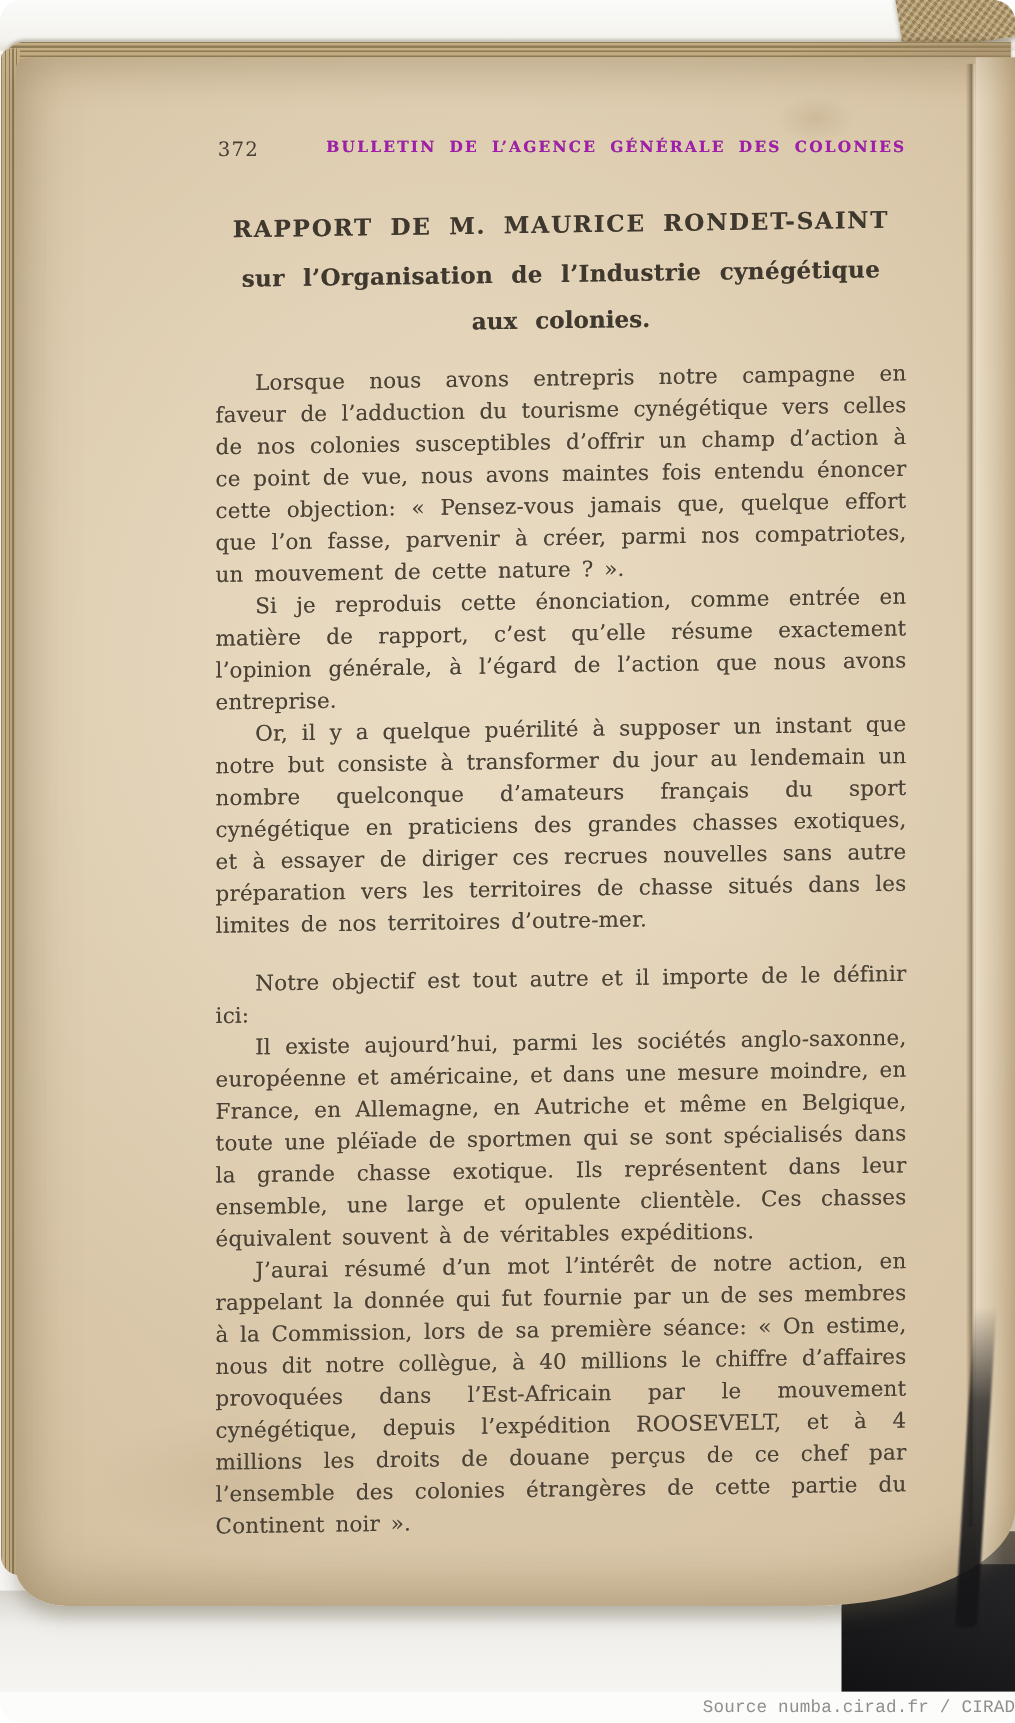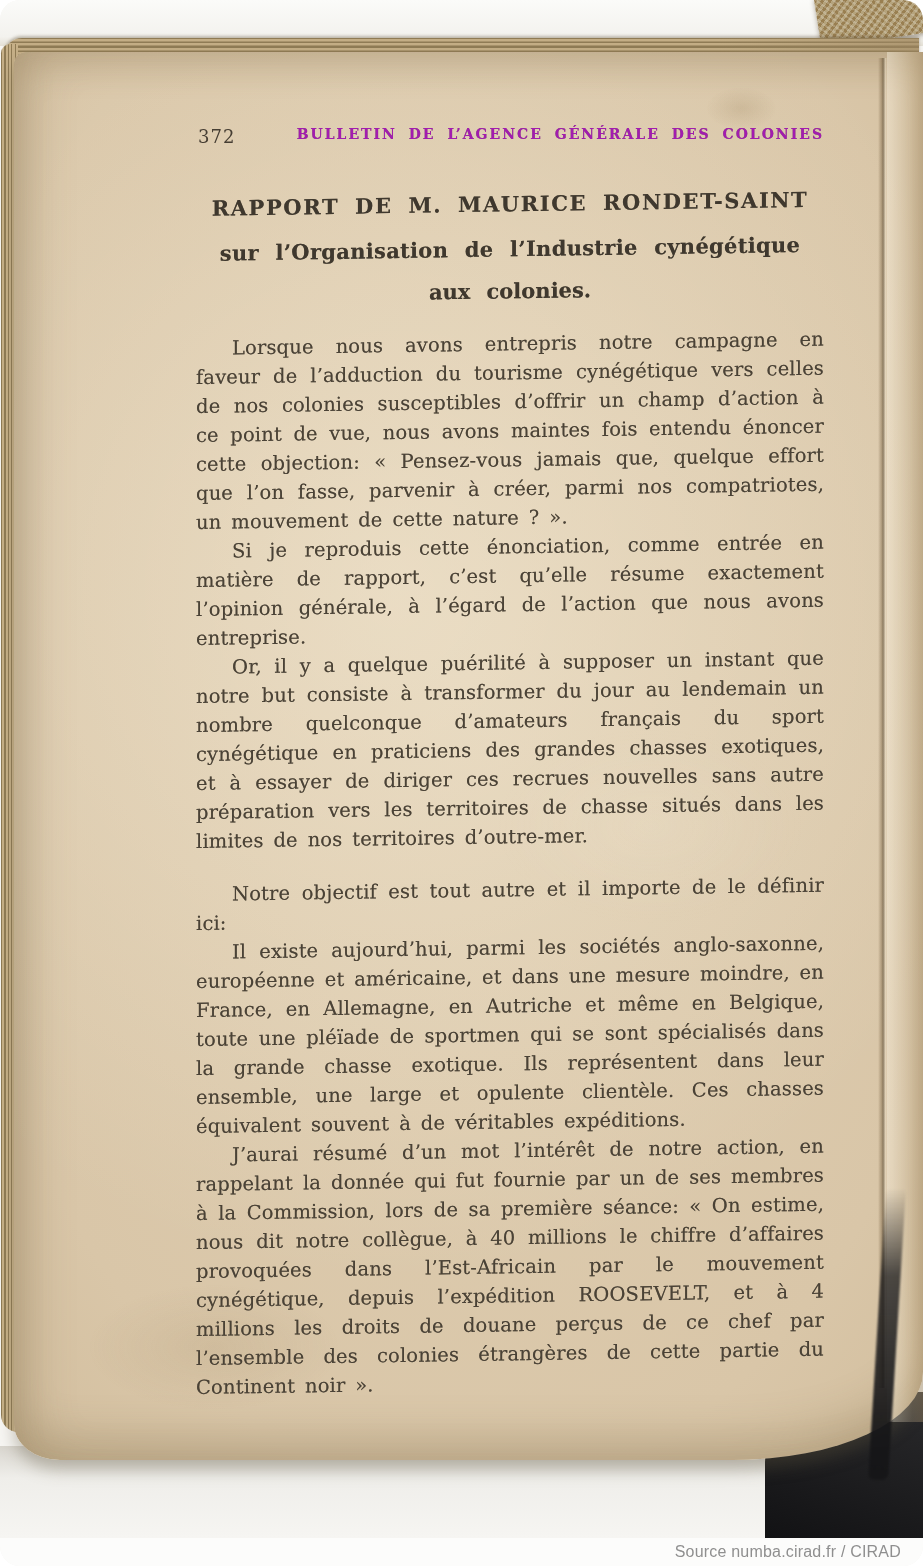--- a/index.html
+++ b/index.html
@@ -89,22 +89,22 @@
            word-spacing:9px;color:var(--ink_title);text-shadow:0 0 .6px rgba(60,52,40,.55);}
   .body{margin-top:26px;font-size:19.5px;line-height:29px;text-align:justify;
         word-spacing:3.5px;letter-spacing:.15px;color:var(--ink);
         text-shadow:0 0 .55px rgba(62,54,42,.5);hyphens:auto;}
   .para{margin:0;text-indent:36px;}
   .para-gap{margin-top:24px;}
 
   
   .source-bar{position:absolute;left:0;top:1538px;width:923px;height:28px;
               background:#fcfcfb;display:flex;align-items:center;justify-content:flex-end;}
-  .source-text{font-family:Liberation Sans, sans-serif;font-size:16px;color:var(--attribution);
-               padding-right:22px;letter-spacing:.2px;}
+  .source-text{font-family:Liberation Mono, monospace;font-size:16px;color:var(--attribution);
+               padding-right:0;letter-spacing:.2px;}
 </style>
 </head>
 <body>
 
 <div class="scan">
 
   <div class="top-bg"></div>
   <div class="cloth"></div>
   <div class="bottom-bg"></div>
 

